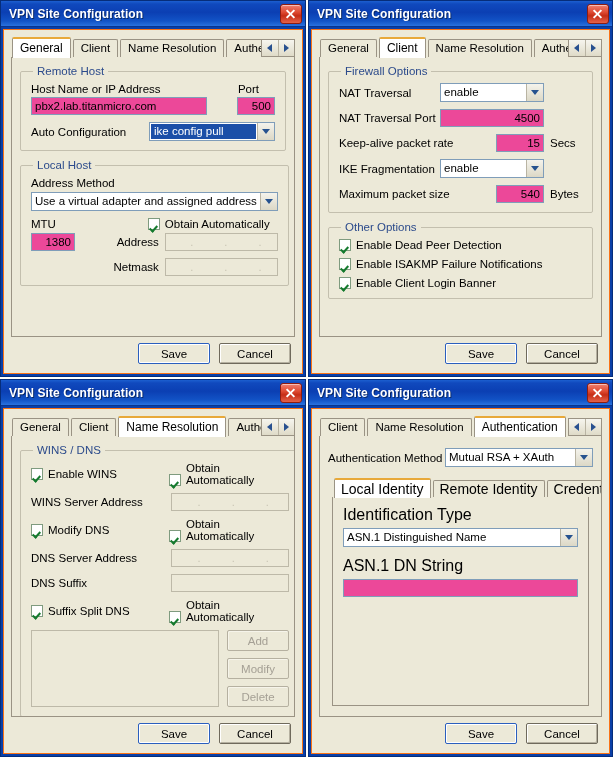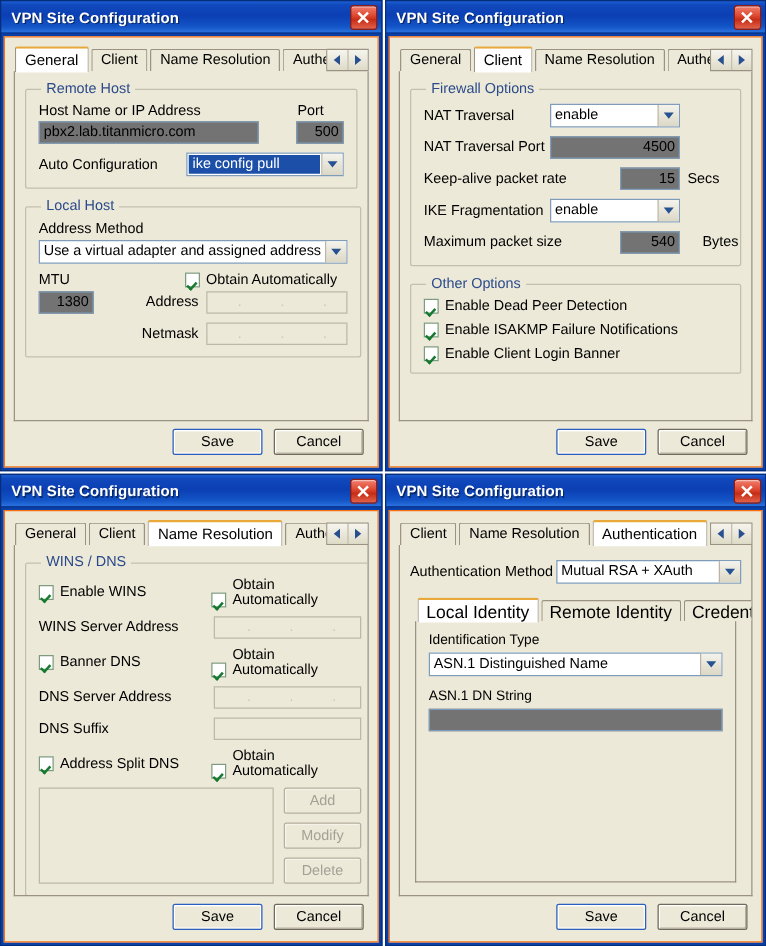--- a/index.html
+++ b/index.html
@@ -48,21 +48,21 @@
     padding:8px 8px 6px 8px;box-sizing:border-box;display:flex;flex-direction:column;overflow:hidden;}
 
   fieldset.group{border:1px solid #c3bfae;border-radius:2px;margin:0 0 8px 0;padding:6px 10px 9px 10px;
     background:transparent;}
   fieldset.group>legend{color:#2b4a8b;font-size:11.5px;padding:0 4px;margin-left:2px;}
 
   .row{display:flex;align-items:center;margin-bottom:7px;}
   .lbl{font-size:11.5px;color:#000;}
   .spacer{flex:1;}
 
-  .txt{background:#737373;border:1px solid #7f9db9;height:18px;line-height:16px;font-size:11.5px;
+  .txt{background:#ec4899;border:1px solid #7f9db9;height:18px;line-height:16px;font-size:11.5px;
     padding:0 3px;box-sizing:border-box;color:#000;font-family:"Liberation Sans",sans-serif;}
   .txt.num{text-align:right;}
   .txt.dis{background:#ece9d8;border:1px solid #bdb9a8;color:#9a968a;}
   .ipdots{position:relative;}
   .ipdots:after{content:".      .      .";position:absolute;left:22%;top:0;line-height:16px;
     font-size:11px;color:#c9c5b4;letter-spacing:14px;}
 
   .combo{display:flex;align-items:stretch;height:19px;border:1px solid #7f9db9;background:#fff;
     box-sizing:border-box;cursor:pointer;}
   .combo .val{flex:1;font-size:11.5px;line-height:17px;padding:0 3px;color:#000;overflow:hidden;white-space:nowrap;}
@@ -91,21 +91,21 @@
     font-family:"Liberation Sans",sans-serif;}
 
   .subtabs{display:flex;align-items:flex-end;height:20px;padding-left:2px;}
   .subtab{height:17px;line-height:16px;padding:0 6px;font-size:14px;background:#ece9d8;
     border:1px solid #9a9384;border-bottom:none;border-radius:2px 2px 0 0;margin-right:2px;cursor:pointer;
     box-sizing:border-box;white-space:nowrap;}
   .subtab.sel{height:20px;line-height:18px;background:#fff;border-top:2px solid #e8a93a;
     margin-bottom:-1px;position:relative;z-index:2;}
   .subpage{flex:1;border:1px solid #9a9384;border-top:none;background:#ece9d8;padding:9px 10px;
     box-sizing:border-box;display:flex;flex-direction:column;}
-  .fieldlabel{font-size:11px;margin-bottom:4px;}
+  .fieldlabel{font-size:16px;margin-bottom:4px;}
 </style>
 </head>
 <body>
 
 <div class="grid">
 
   <div class="win w-tl">
     <div class="titlebar">
       <div class="title-text">VPN Site Configuration</div>
       <div class="closebtn"></div>
@@ -246,21 +246,21 @@
               <div class="btn">
                   <i></i>
                 </div>
             </div>
             <span style="width:38px"></span>
           </div>
           <div class="row" style="margin-bottom:0">
             <span class="lbl">Maximum packet size</span>
             <span class="spacer"></span>
             <input class="txt num" style="width: 48px;" value="540">
-            <span class="lbl" style="width:38px;padding-left:18px;box-sizing:border-box">Bytes</span>
+            <span class="lbl" style="width:38px;padding-left:6px;box-sizing:border-box">Bytes</span>
           </div>
         </fieldset>
 
         <fieldset class="group">
           <legend>Other Options</legend>
           <div class="row">
             <label class="cb">
               <span class="box"></span>
               <span>Enable Dead Peer Detection</span>
             </label>
@@ -320,39 +320,39 @@
               <span>Obtain Automatically</span>
             </label>
           </div>
           <div class="row">
             <span class="lbl" style="width:140px">WINS Server Address</span>
             <div class="txt dis ipdots" style="width:118px"></div>
           </div>
           <div class="row">
             <label class="cb" style="width:140px">
               <span class="box"></span>
-              <span>Banner DNS</span>
+              <span>Modify DNS</span>
             </label>
             <label class="cb">
               <span class="box"></span>
               <span>Obtain Automatically</span>
             </label>
           </div>
           <div class="row">
             <span class="lbl" style="width:140px">DNS Server Address</span>
             <div class="txt dis ipdots" style="width:118px"></div>
           </div>
           <div class="row">
             <span class="lbl" style="width:140px">DNS Suffix</span>
             <div class="txt dis" style="width:118px"></div>
           </div>
           <div class="row">
             <label class="cb" style="width:140px">
               <span class="box"></span>
-              <span>Address Split DNS</span>
+              <span>Suffix Split DNS</span>
             </label>
             <label class="cb">
               <span class="box"></span>
               <span>Obtain Automatically</span>
             </label>
           </div>
           <div class="row" style="align-items:stretch;flex:1;margin-bottom:0">
             <div class="listbox"></div>
             <div class="sidebtns">
               <button class="sbtn">Add</button>

